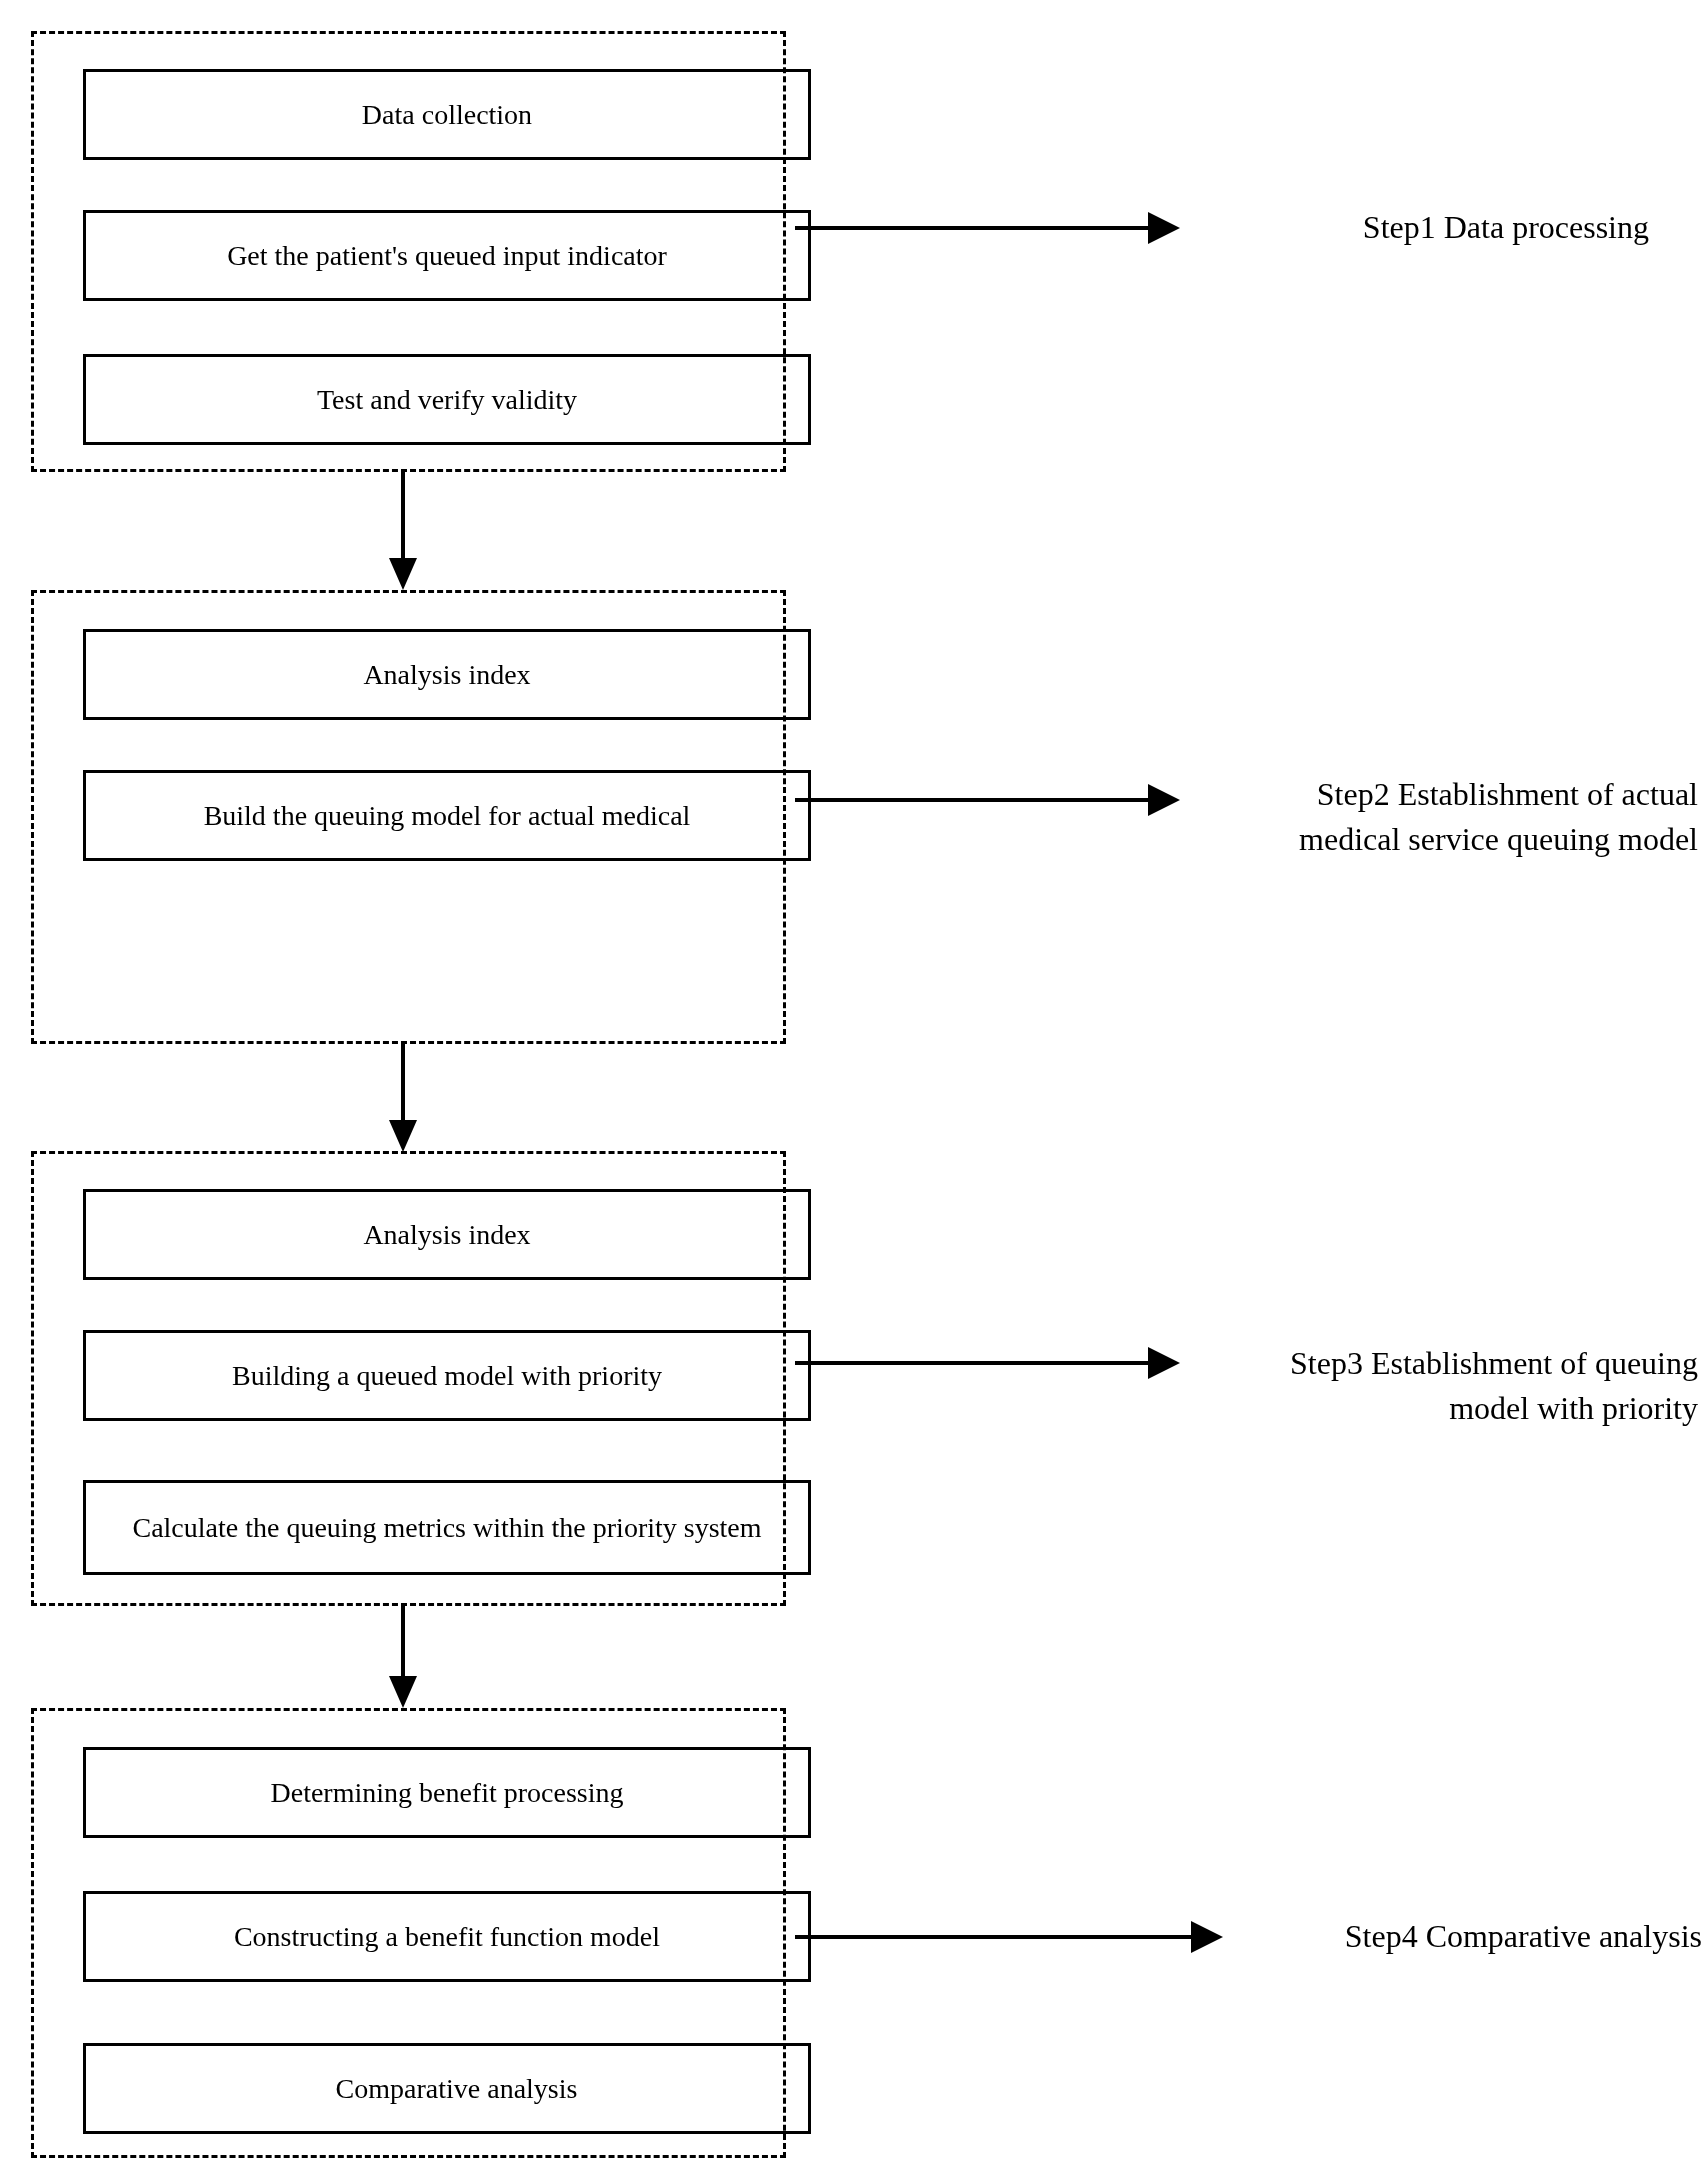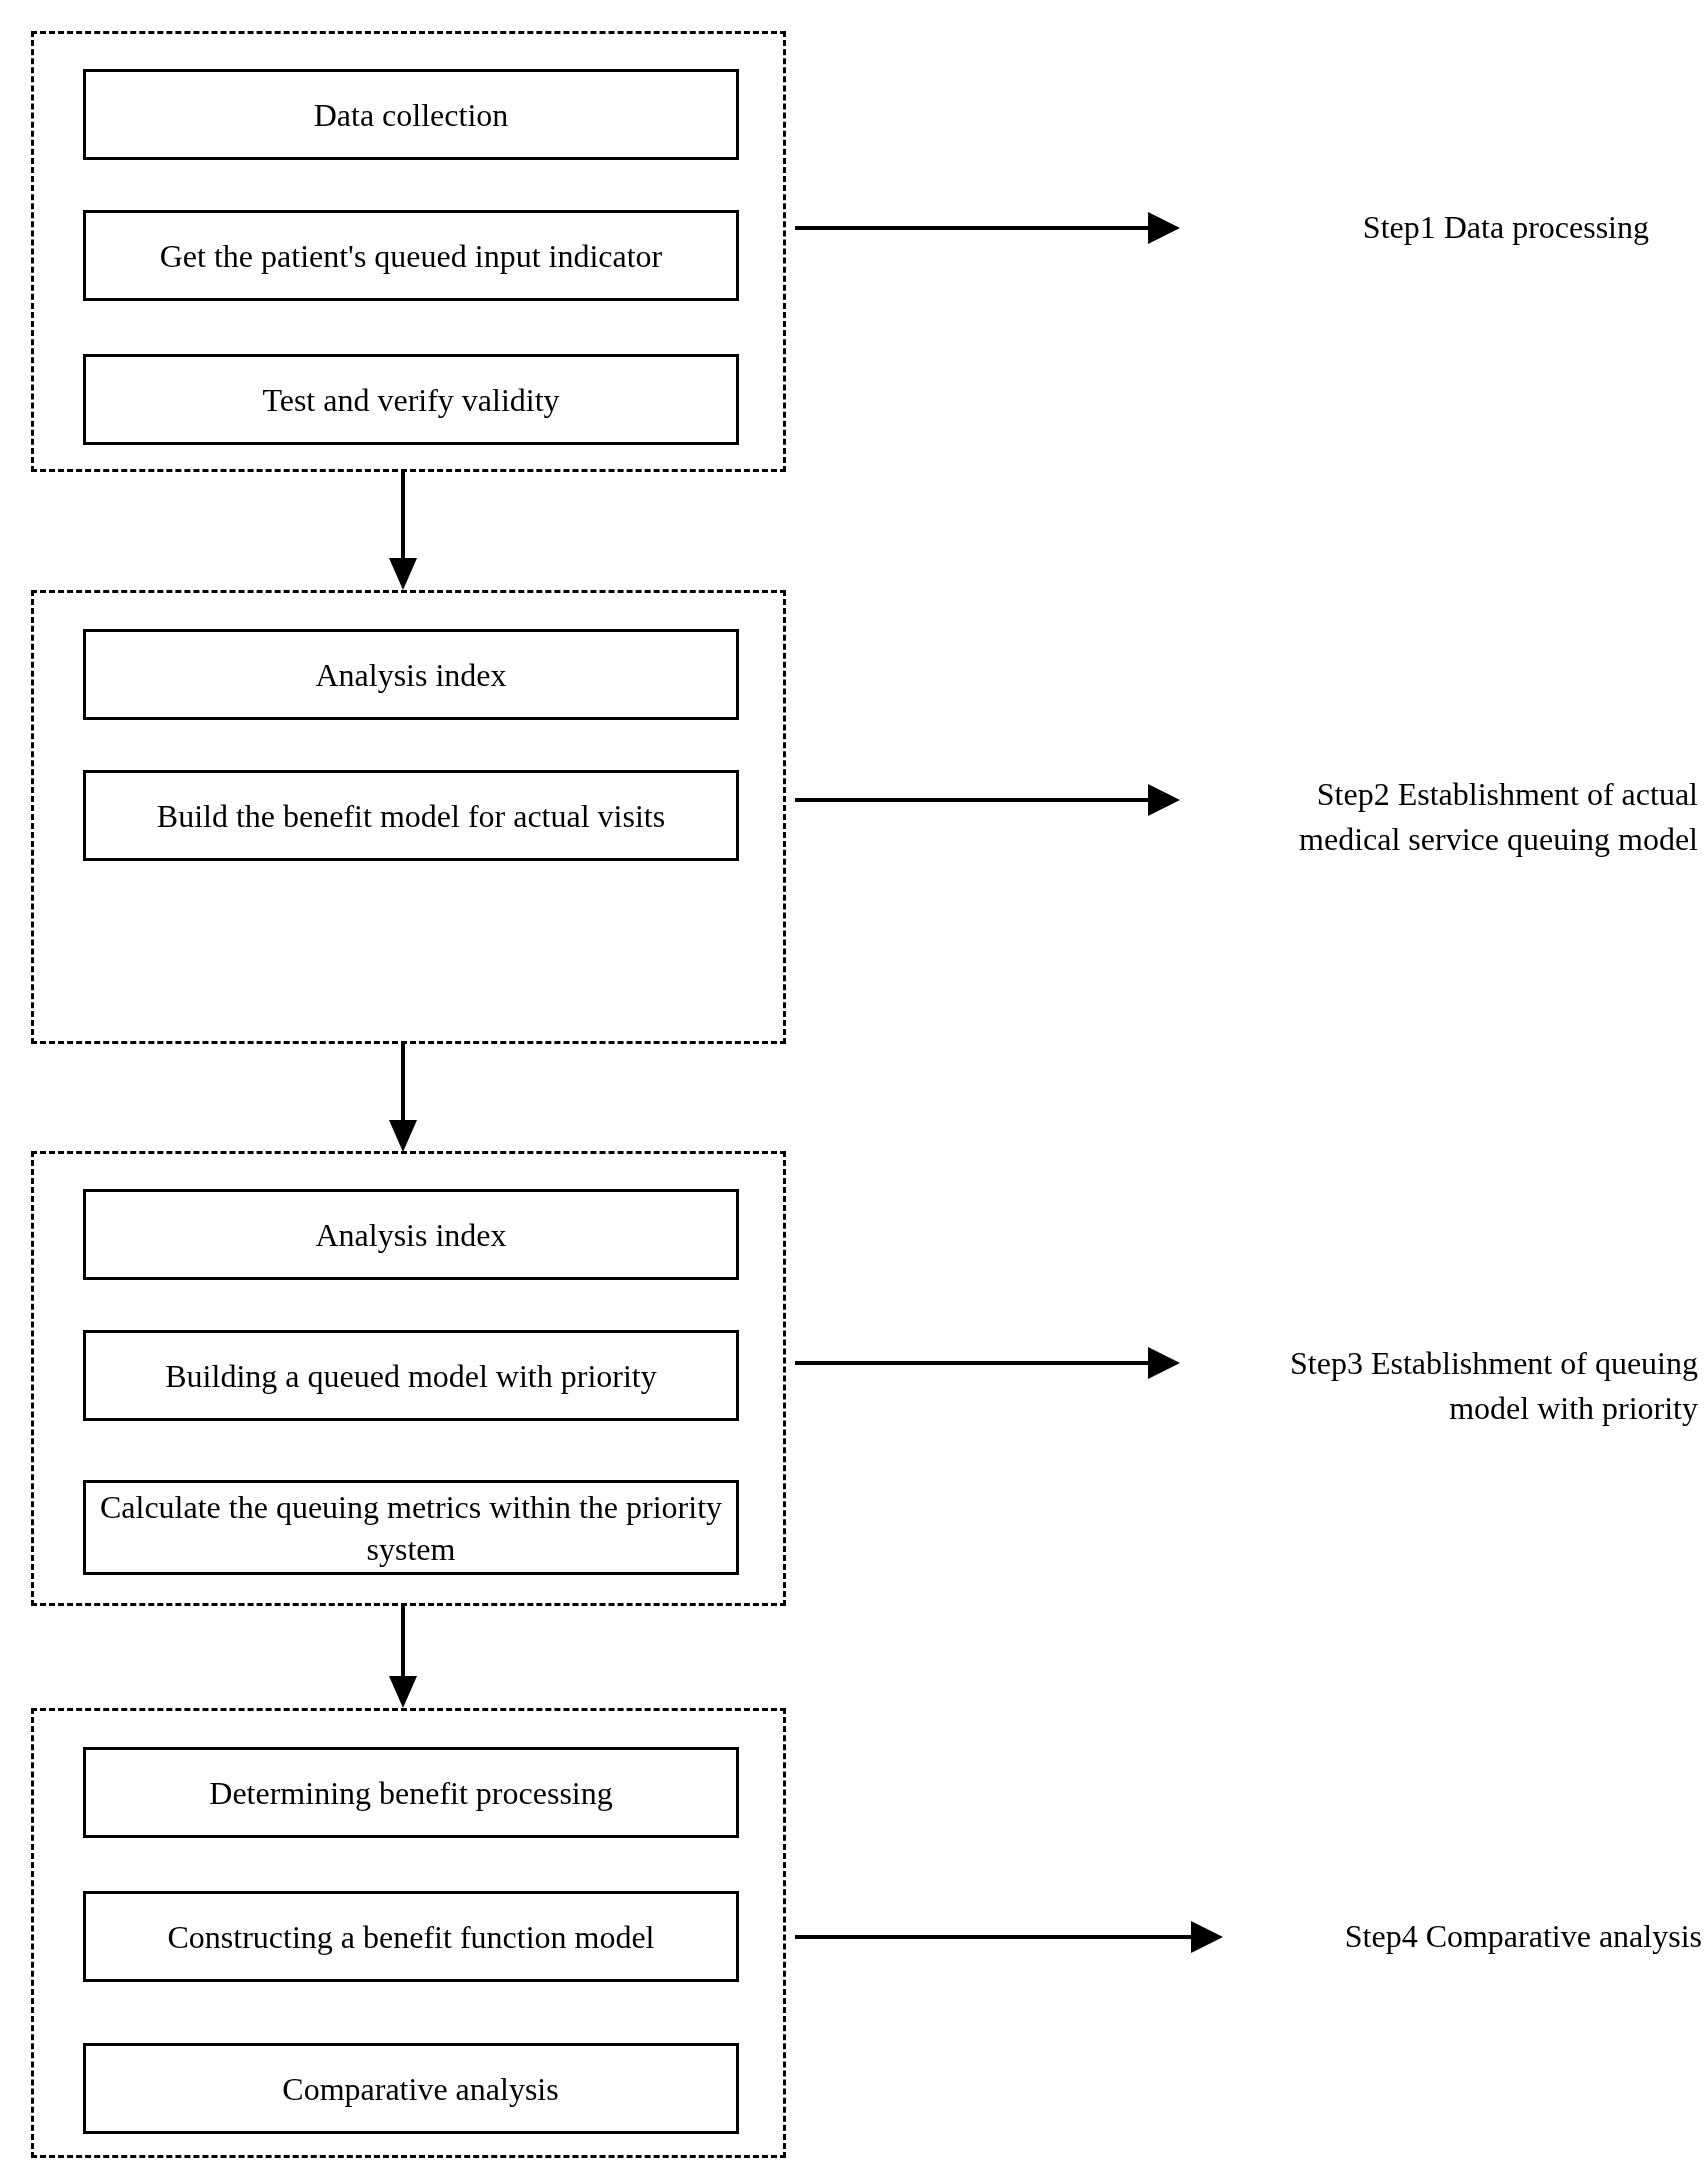--- a/index.html
+++ b/index.html
@@ -20,28 +20,28 @@
     position: absolute;
     left: 31px;
     width: 755px;
     border: 3.6px dashed #000000;
     box-sizing: border-box;
   }
   
   .pbox {
     position: absolute;
     left: 49px;
-    width: 656px;
+    width: 728px;
     border: 3.6px solid #000000;
     box-sizing: border-box;
     display: flex;
     align-items: center;
     justify-content: center;
     text-align: center;
-    font-size: 32px;
+    font-size: 28px;
     line-height: 42px;
     padding: 0 13px;
   }
   
   .harrow {
     position: absolute;
     left: 795px;
     height: 3.6px;
     background: #000000;
   }
@@ -90,21 +90,21 @@
 <div class="canvas">
 
   <div class="group" style="top:31px; height:441px;">
     <div class="pbox" style="top:35px;  height:91px;">Data collection</div>
     <div class="pbox" style="top:320px; height:91px;">Test and verify validity</div>
     <div class="pbox" style="top:176px; height:91px;">Get the patient's queued input indicator</div>
   </div>
 
   <div class="group" style="top:590px; height:454px;">
     <div class="pbox" style="top:36px;  height:91px;">Analysis index</div>
-    <div class="pbox" style="top:177px; height:91px;">Build the benefit model for actual visits</div>
+    <div class="pbox" style="top:177px; height:91px;">Build the queuing model for actual medical</div>
   </div>
 
   <div class="group" style="top:1151px; height:455px;">
     <div class="pbox" style="top:35px;  height:91px;">Analysis index</div>
     <div class="pbox" style="top:326px; height:95px;">Calculate the queuing metrics within the priority system</div>
     <div class="pbox" style="top:176px; height:91px;">Building a queued model with priority</div>
   </div>
 
   <div class="group" style="top:1708px; height:450px;">
     <div class="pbox" style="top:36px;  height:91px;">Determining benefit processing</div>

